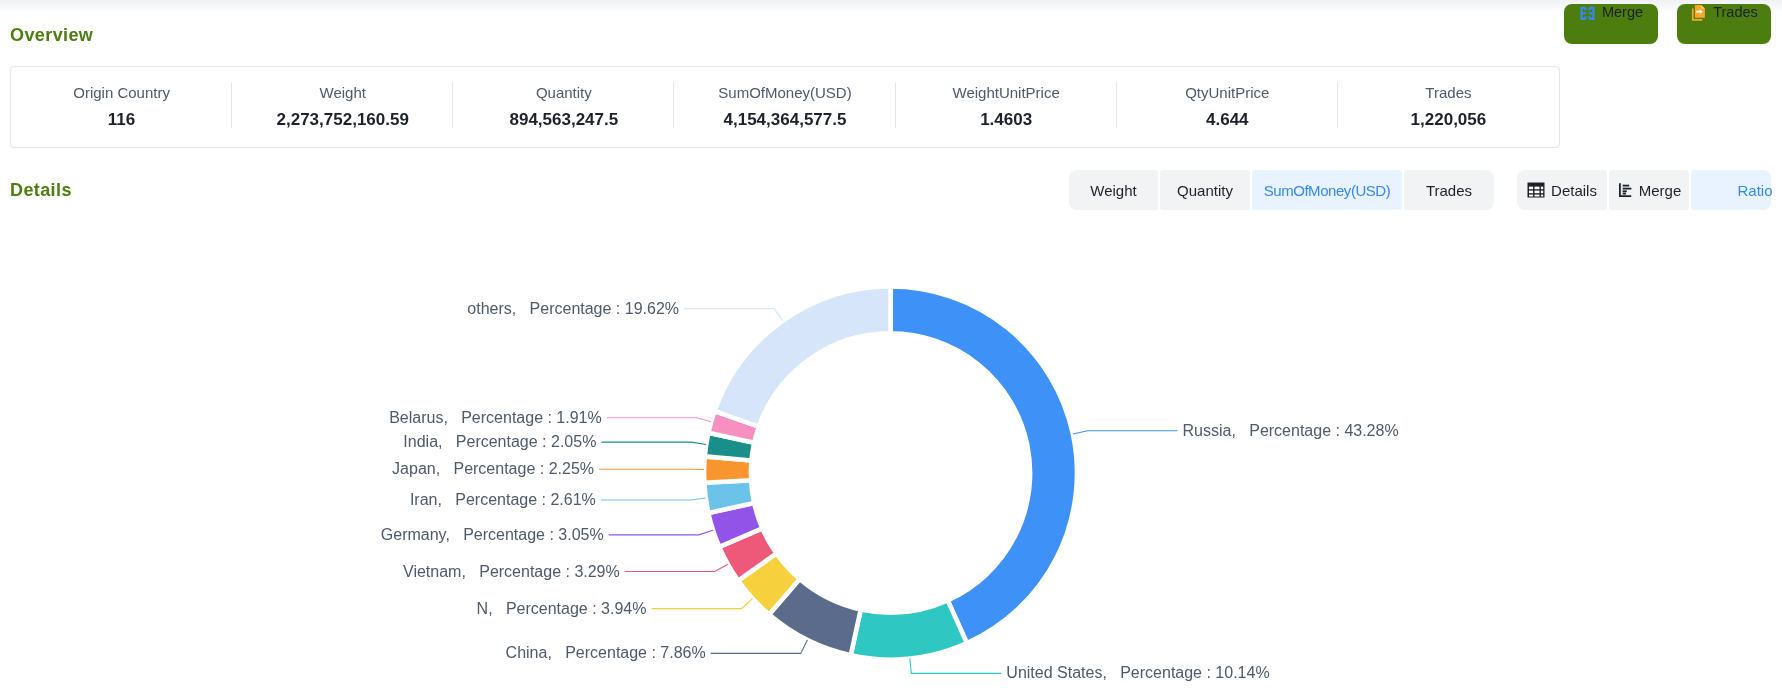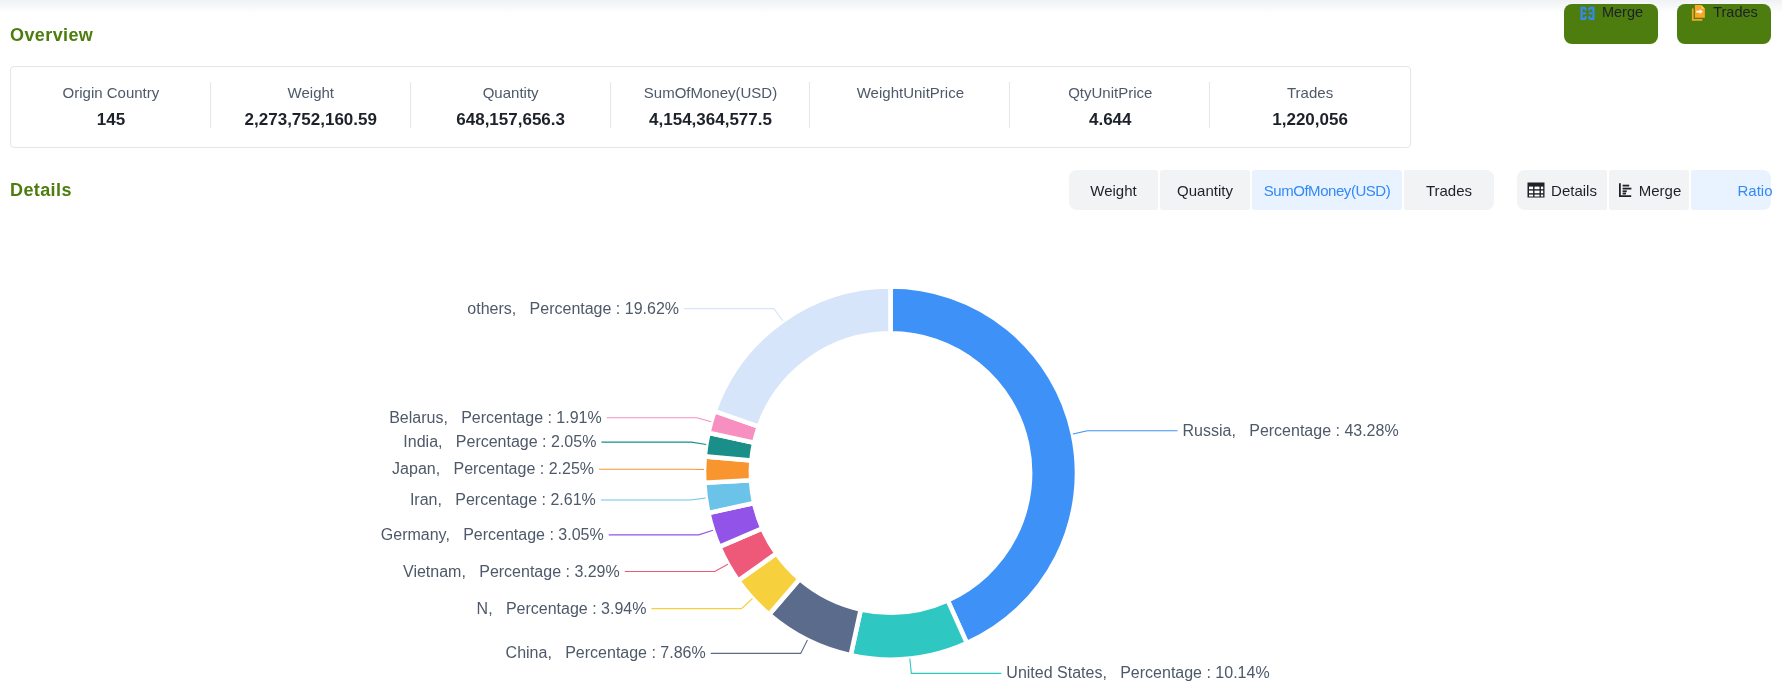--- a/index.html
+++ b/index.html
@@ -1,20 +1,20 @@
 <!DOCTYPE html>
 <html><head><meta charset="utf-8">
 <style>
 * { margin:0; padding:0; box-sizing:border-box; }
 html,body { width:1782px; height:688px; background:#fff; font-family:"Liberation Sans", sans-serif; overflow:hidden; position:relative; }
 .abs { position:absolute; }
 .topgrad { left:0; top:0; width:1782px; height:13px; background:linear-gradient(#eff1f4,#ffffff); }
 .h1 { font-size:18px; font-weight:700; letter-spacing:0.4px; color:#4d7c0f; }
 .btn { top:4px; height:40px; background:#4d7c0f; border-radius:8px; display:flex; align-items:flex-start; justify-content:center; gap:6px; font-size:14.5px; color:#1d2129; }
-.card { left:10px; top:66px; width:1401px; height:82px; border:1px solid #e5e6eb; border-radius:4px; display:flex; }
+.card { left:10px; top:66px; width:1550px; height:82px; border:1px solid #e5e6eb; border-radius:4px; display:flex; }
 .col { flex:1; position:relative; text-align:center; padding-top:16.5px; }
 .sep { position:absolute; right:0; top:15px; width:1px; height:46px; background:#e5e6eb; }
 .lab { font-size:15px; line-height:17px; color:#4e5969; }
 .val { font-size:17px; line-height:20px; font-weight:700; color:#1d2129; margin-top:9.5px; }
 .seg { top:170px; height:40px; display:flex; gap:2px; }
 .seg > div { background:#f2f3f5; height:100%; display:flex; align-items:center; justify-content:center; font-size:15px; color:#1d2129; border-radius:3px; gap:6px; }
 .seg > div:first-child { border-radius:8px 2px 2px 8px; }
 .seg > div:last-child { border-radius:2px 8px 8px 2px; }
 .seg > div.on { background:#e8f3ff; color:#3389f7; }
 svg { position:absolute; left:0; top:0; }
@@ -43,40 +43,41 @@
   <path d="M10.6 1 L14 4.4 H10.6 Z" fill="#FCC66D"></path>
   <path d="M5.9 7.2 H9.6" stroke="#fff" stroke-width="1.7"></path>
   <path d="M9.2 5 L12 7.2 L9.2 9.4 Z" fill="#fff"></path>
 </svg>
 <span>Trades</span>
   </div>
 
 <div class="abs card">
 <div class="col">
       <div class="lab">Origin Country</div>
-      <div class="val">145</div>
+      <div class="val">116</div>
       <div class="sep"></div>
     </div>
 <div class="col">
       <div class="lab">Weight</div>
       <div class="val">2,273,752,160.59</div>
       <div class="sep"></div>
     </div>
 <div class="col">
       <div class="lab">Quantity</div>
-      <div class="val">648,157,656.3</div>
+      <div class="val">894,563,247.5</div>
       <div class="sep"></div>
     </div>
 <div class="col">
       <div class="lab">SumOfMoney(USD)</div>
       <div class="val">4,154,364,577.5</div>
       <div class="sep"></div>
     </div>
 <div class="col">
       <div class="lab">WeightUnitPrice</div>
+      <div class="val">1.4603</div>
       <div class="sep"></div>
     </div>
 <div class="col">
       <div class="lab">QtyUnitPrice</div>
       <div class="val">4.644</div>
       <div class="sep"></div>
     </div>
 <div class="col">
       <div class="lab">Trades</div>
       <div class="val">1,220,056</div>

